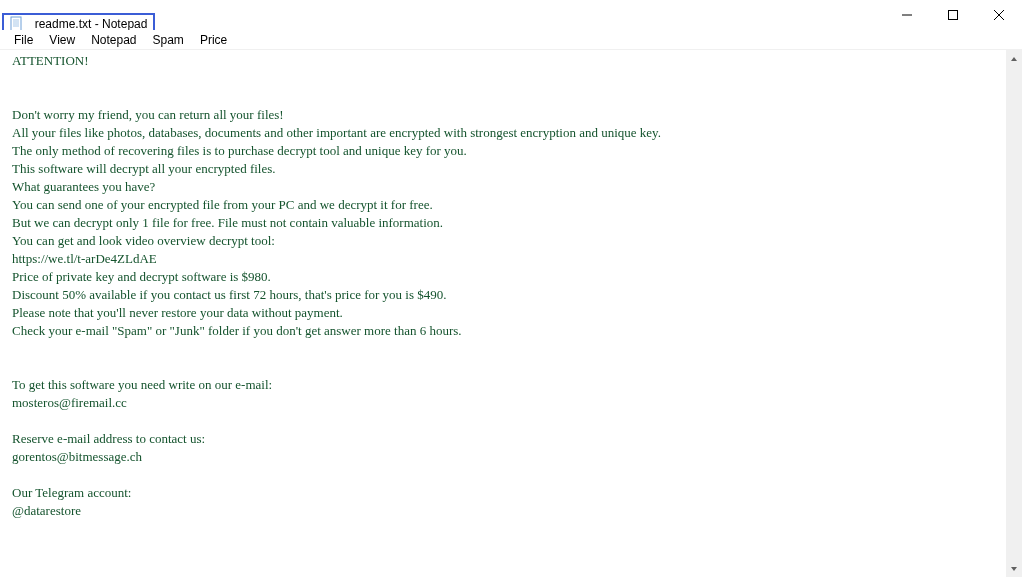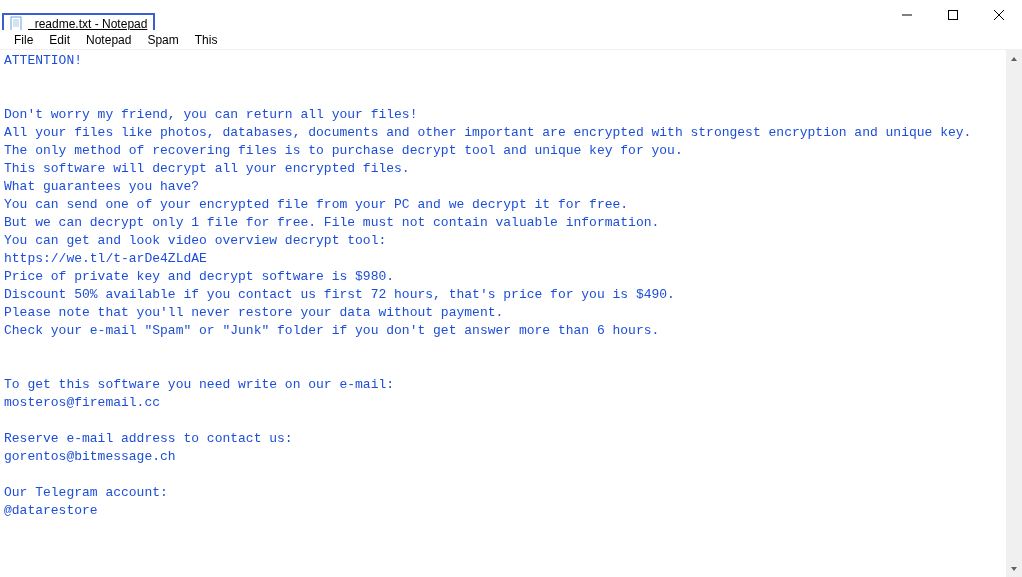--- a/index.html
+++ b/index.html
@@ -27,21 +27,20 @@
     }
     .title-left {
       display: flex;
       align-items: center;
       padding-left: 4px;
       border: 2px solid #3b5dd6;
       height: 22px;
       margin-left: 2px;
       margin-top: 18px;
       padding-right: 6px;
-      text-decoration: underline;
     }
     .title-icon {
       width: 16px;
       height: 16px;
       display: flex;
       align-items: center;
       justify-content: center;
       margin-right: 4px;
     }
     .title-icon svg {
@@ -84,26 +83,26 @@
       cursor: pointer;
     }
     .content-area {
       flex: 1;
       display: flex;
       position: relative;
       overflow: hidden;
     }
     .text-content {
       flex: 1;
-      padding: 2px 4px;
-      font-family: Liberation Mono, monospace;
+      padding: 2px 12px;
+      font-family: Liberation Serif, serif;
       font-size: 13px;
       line-height: 18px;
       white-space: pre;
-      color: #1d4ed8;
+      color: #14532d;
       overflow: hidden;
       border: none;
       outline: none;
       resize: none;
     }
     .scrollbar-v {
       width: 17px;
       background: #f0f0f0;
       display: flex;
       flex-direction: column;
@@ -166,24 +165,24 @@
       <svg viewBox="0 0 10 10">
         <line x1="0" y1="0" x2="10" y2="10" stroke="#000" stroke-width="1"></line>
         <line x1="10" y1="0" x2="0" y2="10" stroke="#000" stroke-width="1"></line>
       </svg>
     </div>
   </div>
 </div>
 
 <div class="menu-bar">
   <span class="menu-item">File</span>
-  <span class="menu-item">Edit</span>
+  <span class="menu-item">View</span>
   <span class="menu-item">Notepad</span>
   <span class="menu-item">Spam</span>
-  <span class="menu-item">This</span>
+  <span class="menu-item">Price</span>
 </div>
 
 <div class="content-area">
   <div class="text-content">ATTENTION!
 
 
 Don't worry my friend, you can return all your files!
 All your files like photos, databases, documents and other important are encrypted with strongest encryption and unique key.
 The only method of recovering files is to purchase decrypt tool and unique key for you.
 This software will decrypt all your encrypted files.

